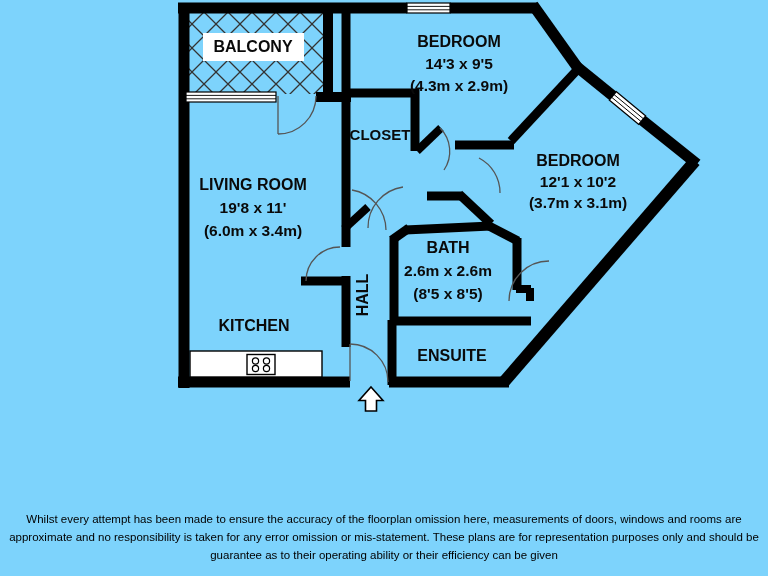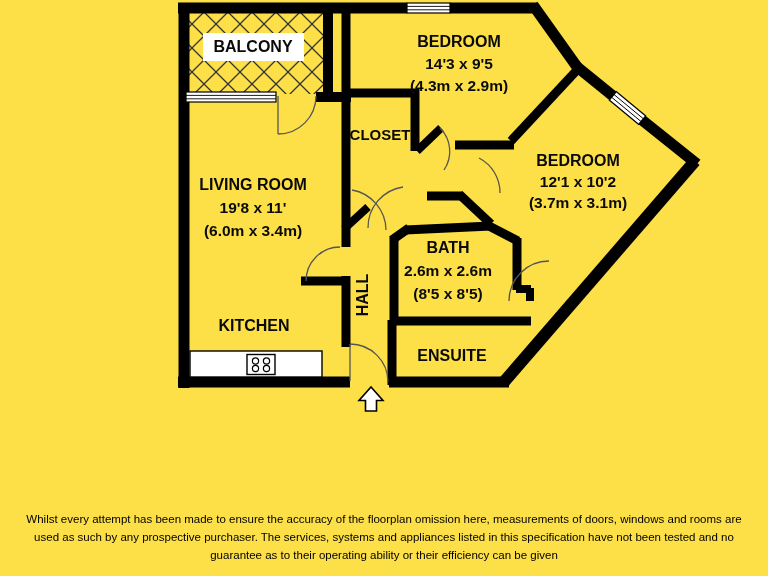--- a/index.html
+++ b/index.html
@@ -1,16 +1,16 @@
 <!DOCTYPE html>
 <html><head>
 <meta charset="utf-8">
 <style>
   html,body{margin:0;padding:0;background:#ffffff;}
-  .page{position:relative;width:768px;height:576px;background:#fde047;overflow:hidden;
+  .page{position:relative;width:768px;height:576px;background:#7dd3fc;overflow:hidden;
         font-family:"Liberation Sans", sans-serif;}
   svg{position:absolute;left:0;top:0;}
   svg text{font-family:"Liberation Sans", sans-serif;font-weight:bold;fill:#0a0a0a;}
   .room-label{font-size:16px;}
   .dim-label{font-size:15.5px;}
   .small-label{font-size:15px;}
   .disclaimer{position:absolute;top:510px;left:0;width:768px;text-align:center;
               color:#000;font-size:11.5px;line-height:18px;font-weight:400;}
 </style>
 </head>
@@ -162,17 +162,17 @@
       <text class="room-label" x="448" y="253">BATH</text>
       <text class="dim-label" x="448" y="276">2.6m x 2.6m</text>
       <text class="dim-label" x="448" y="299">(8'5 x 8'5)</text>
 
       <text class="room-label" x="452" y="361">ENSUITE</text>
     </g>
   </svg>
 
   <div class="disclaimer">
     <div>Whilst every attempt has been made to ensure the accuracy of the floorplan omission here, measurements of doors, windows and rooms are</div>
-    <div>used as such by any prospective purchaser. The services, systems and appliances listed in this specification have not been tested and no</div>
+    <div>approximate and no responsibility is taken for any error omission or mis-statement. These plans are for representation purposes only and should be</div>
     <div>guarantee as to their operating ability or their efficiency can be given</div>
   </div>
 
 </div>
 
 </body></html>

